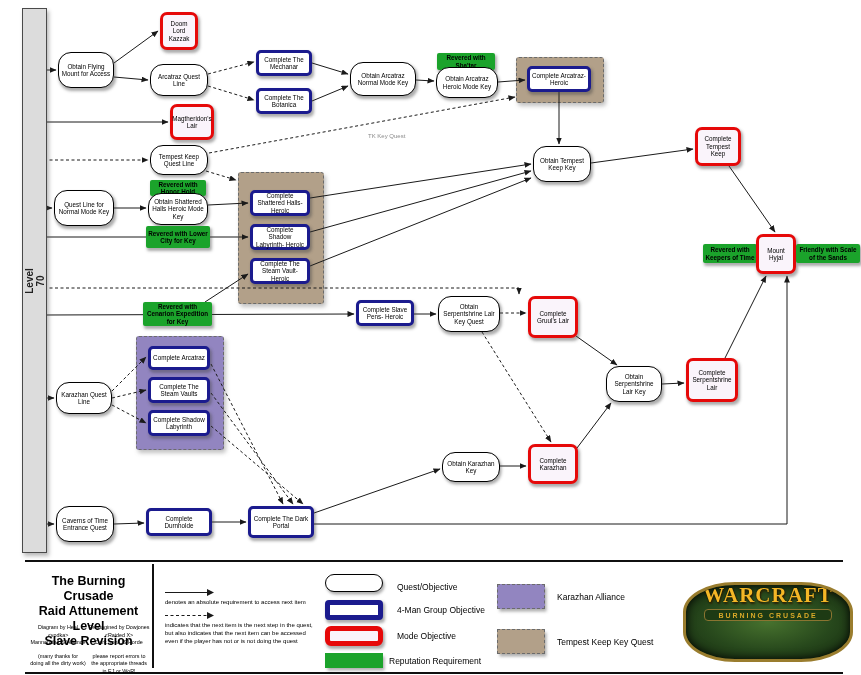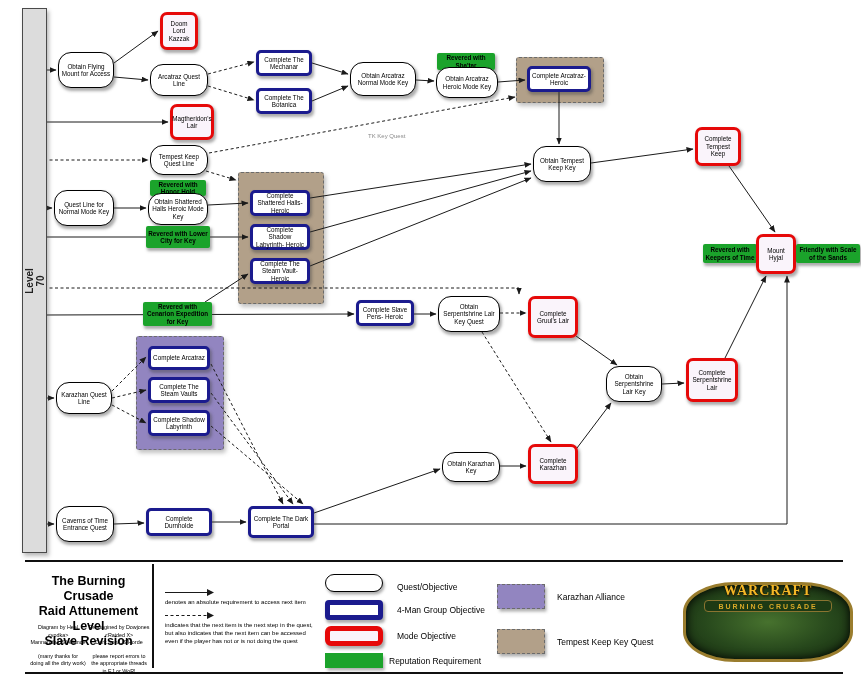--- a/index.html
+++ b/index.html
@@ -45,21 +45,21 @@
   .lg-rep{left:300px;top:91px;width:58px;height:15px;background:#1ba32b;}
   .lg-karazhan{left:472px;top:22px;width:48px;height:25px;background:#9285c0;border:1.5px dashed #6b6b6b;}
   .lg-tkkey{left:472px;top:67px;width:48px;height:25px;background:#b2a089;border:1.5px dashed #6b6b6b;}
   
   .logo{position:absolute;left:658px;top:20px;width:164px;height:74px;
         background:radial-gradient(ellipse at center,#47722e 0%,#27481c 55%,#152a0f 100%);
         border:3px solid #9a7d2e;border-radius:52px/30px;box-shadow:inset 0 0 10px #000;
         text-align:center;overflow:hidden;}
   .logo-world{margin-top:7px;font-family:"Liberation Serif",serif;font-weight:bold;font-size:12px;
               letter-spacing:5px;color:#e2b23a;text-shadow:1px 1px 1px #000;}
-  .logo-warcraft{font-family:"Liberation Serif",serif;font-weight:bold;font-size:14px;letter-spacing:1px;
+  .logo-warcraft{font-family:"Liberation Serif",serif;font-weight:bold;font-size:21px;letter-spacing:1px;
                  color:#f4b726;text-shadow:1px 2px 2px #2e2104,0 0 2px #000;margin-top:-2px;}
   .logo-banner{margin:1px auto 0;width:126px;background:#1d3a14;border:1px solid #8a7430;border-radius:4px;
                color:#d8a828;font-size:7px;font-weight:bold;letter-spacing:2px;padding:1.5px 0;}
 </style>
 </head>
 <body>
 
 <div class="screen">
 
   <div class="stage" id="stage">

